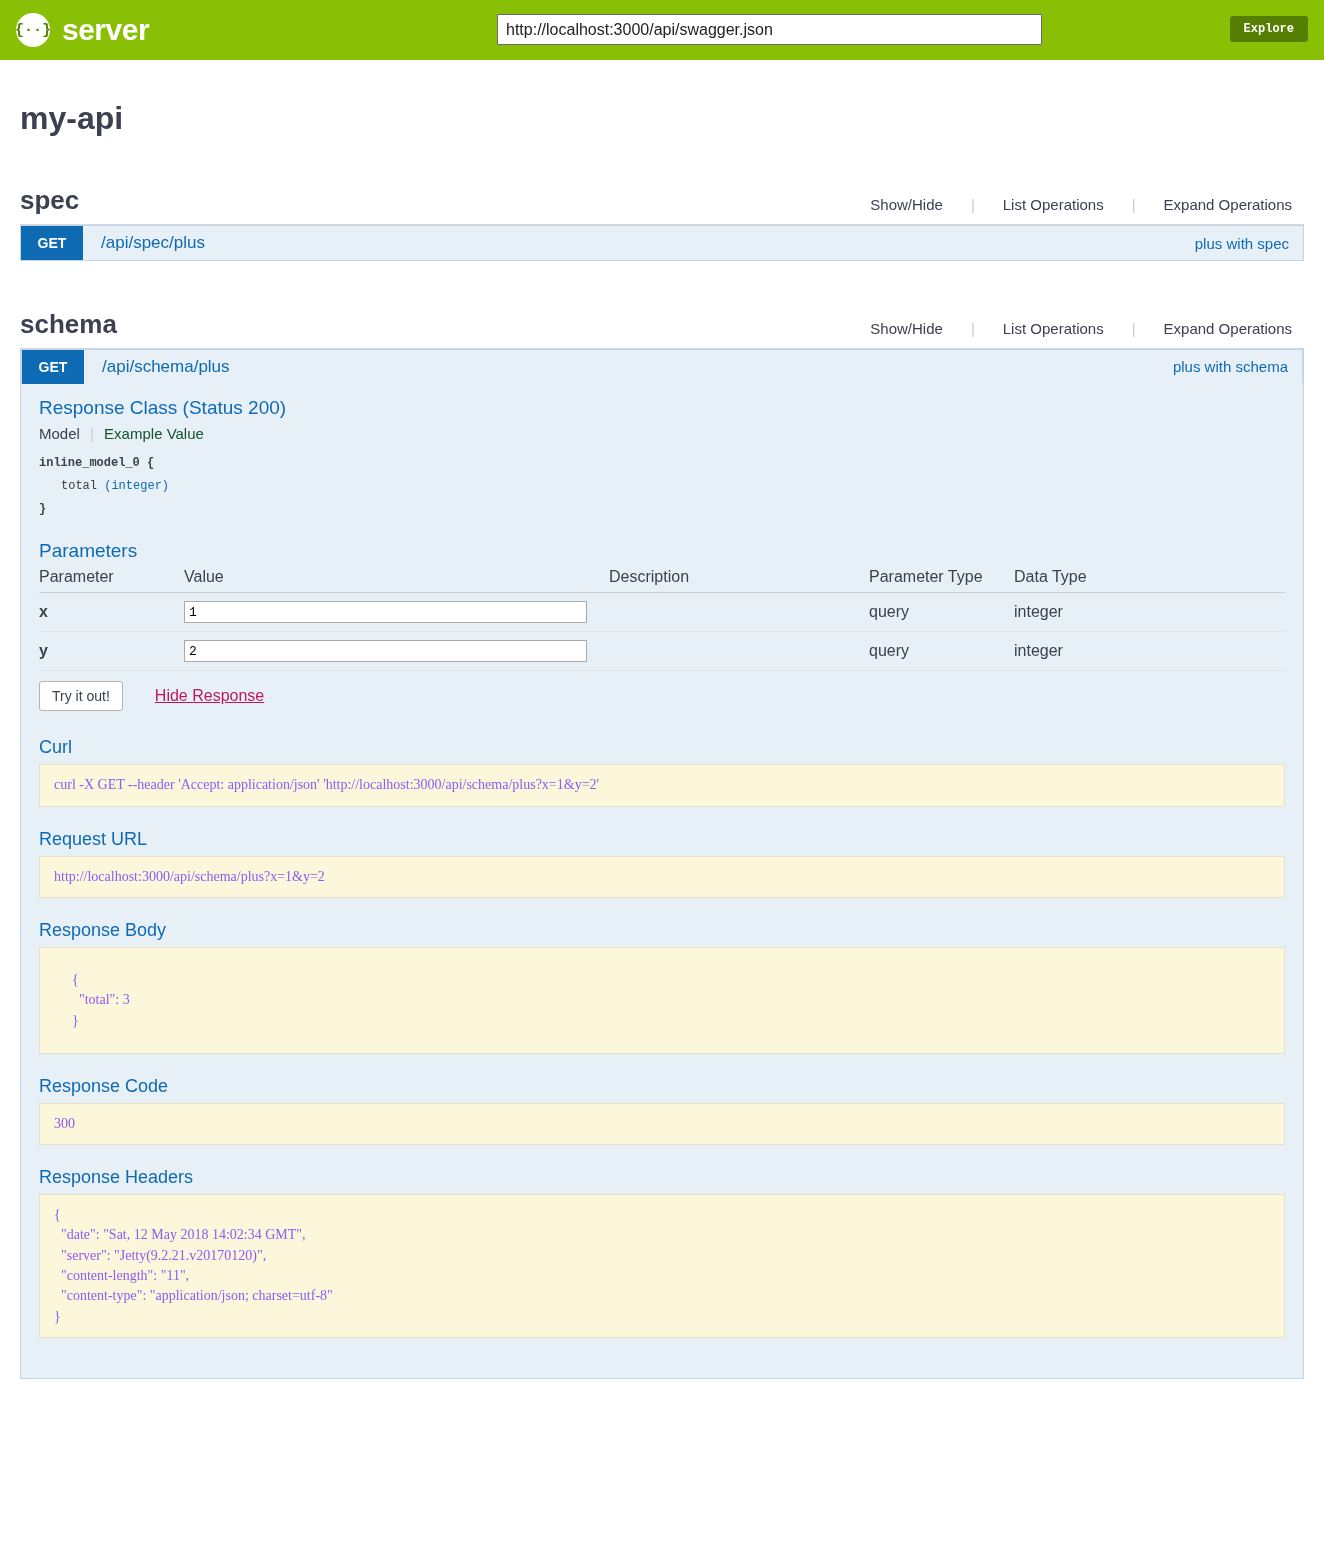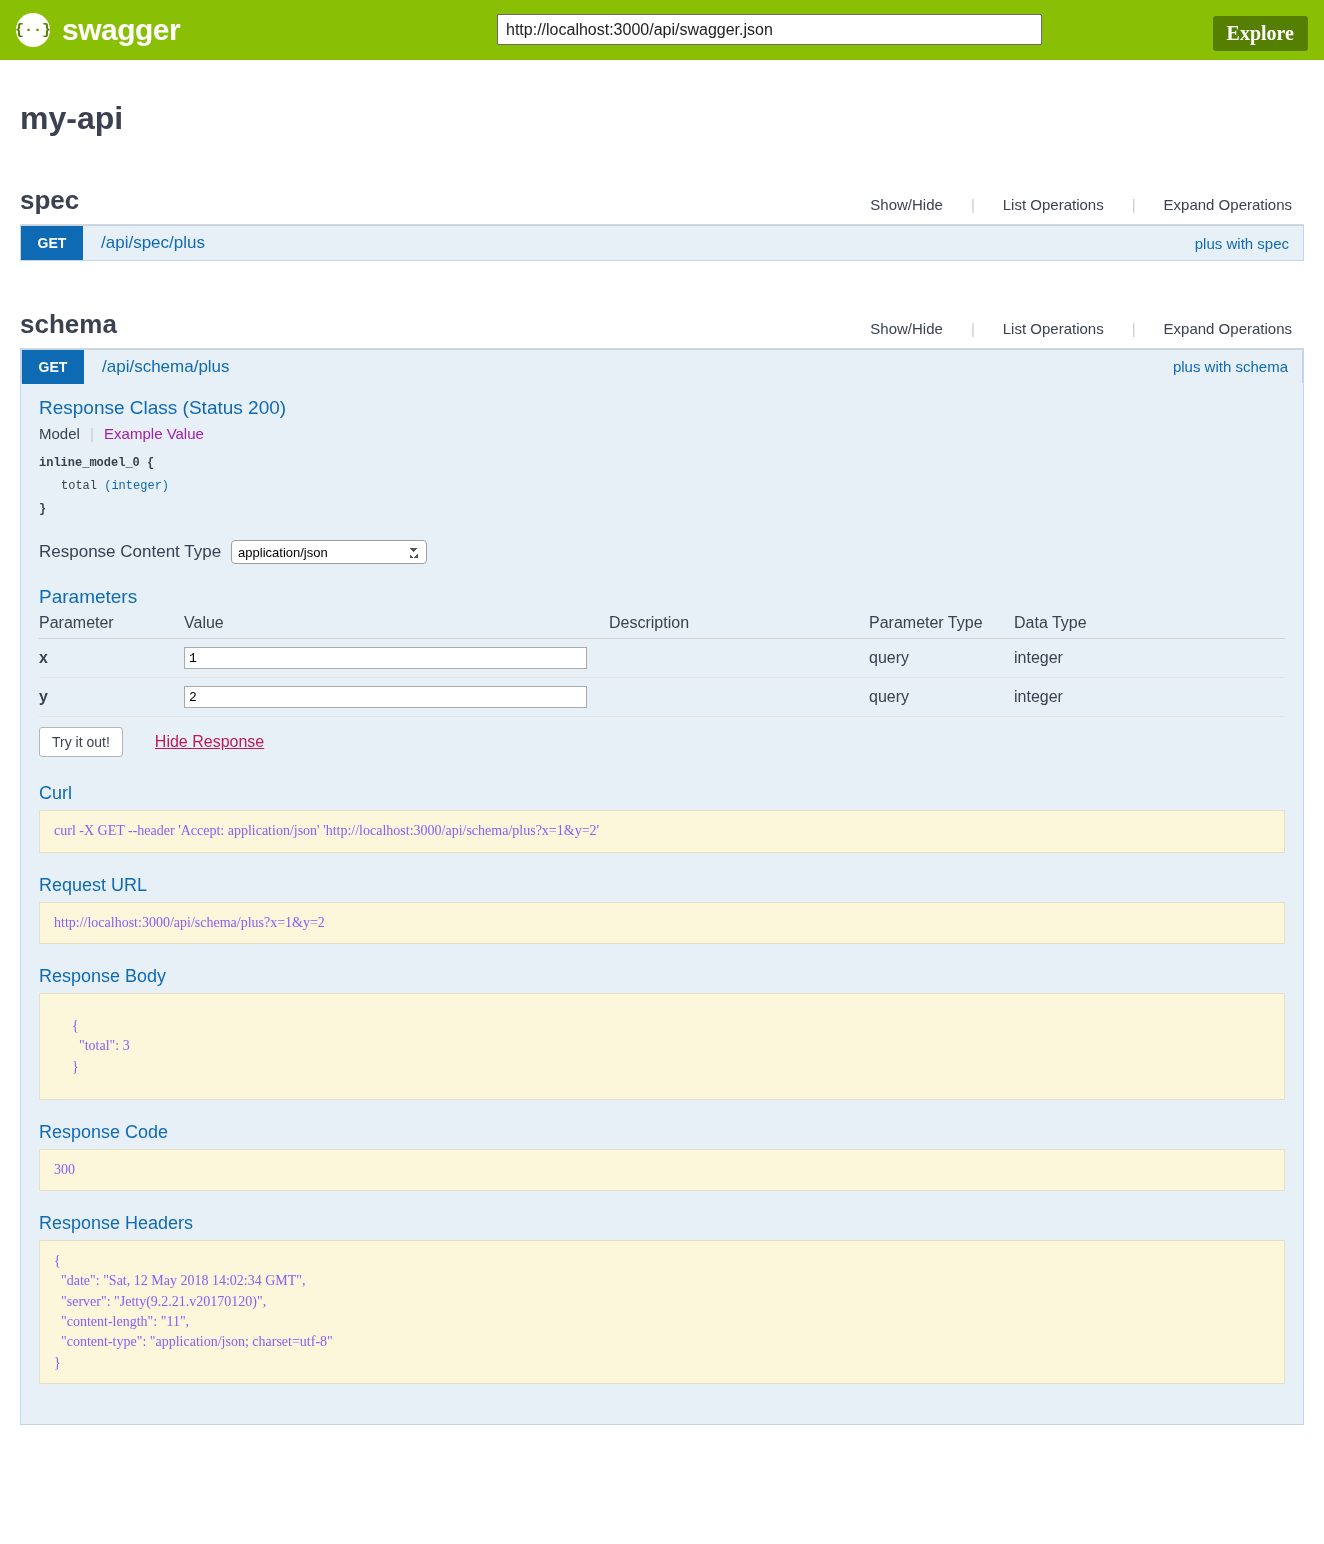--- a/index.html
+++ b/index.html
@@ -51,25 +51,25 @@
     color: #222;
     border-radius: 1px;
   }
   .explore-btn {
     position: absolute;
     right: 16px;
     top: 16px;
     background: #547f00;
     color: #fff;
     border: none;
-    font-size: 20px;
+    font-size: 12px;
     font-weight: bold;
     padding: 6px 14px;
     border-radius: 3px;
-    font-family: Liberation Serif, serif;
+    font-family: Liberation Mono, monospace;
     cursor: pointer;
   }
 
   
   .page { padding: 0 20px; }
   h1.api-title {
     font-size: 32px;
     margin: 40px 0 0 0;
     color: #3b4151;
   }
@@ -154,21 +154,21 @@
     font-weight: normal;
   }
   .sect-title.sm { font-size: 18px; }
   .model-tabs {
     font-size: 15px;
     color: #3b4151;
     margin-bottom: 10px;
   }
   .model-tabs .active { color: #3b4151; }
   .model-tabs .divider { color: #ccc; margin: 0 6px; }
-  .model-tabs .muted { color: #a21caf; }
+  .model-tabs .muted { color: #14532d; }
 
   .model-box {
     font-family: "Liberation Mono", monospace;
     font-size: 12px;
     color: #3b4151;
     line-height: 1.9;
     margin-bottom: 20px;
   }
   .model-box .mname { font-weight: bold; }
   .model-box .indent { padding-left: 22px; }
@@ -286,21 +286,21 @@
 
   .block { margin-bottom: 0; }
   .spacer { height: 24px; }
 </style>
 </head>
 <body>
 
 <div class="topbar">
   <div class="logo-wrap">
     <div class="logo-mark">{··}</div>
-    <div class="logo-text">swagger</div>
+    <div class="logo-text">server</div>
   </div>
   <input class="url-input" type="text" value="http://localhost:3000/api/swagger.json" style="">
   <button class="explore-btn">Explore</button>
 </div>
 
 <div class="page">
 
   <h1 class="api-title">my-api</h1>
 
   <div class="resource">
@@ -355,26 +355,20 @@
 
         <div class="model-box">
           <div class="mname">inline_model_0 {</div>
           <div class="indent">
             <span class="prop">total</span>
             <span class="ptype">(integer)</span>
           </div>
           <div class="mname">}</div>
         </div>
 
-        <div class="content-type-row">
-          <label>Response Content Type</label>
-          <select class="ct-select">
-            <option>application/json</option>
-          </select>
-        </div>
 
         <div class="sect-title">Parameters</div>
 
         <table class="params">
           <thead>
             <tr>
               <th>Parameter</th>
               <th>Value</th>
               <th>Description</th>
               <th>Parameter Type</th>

